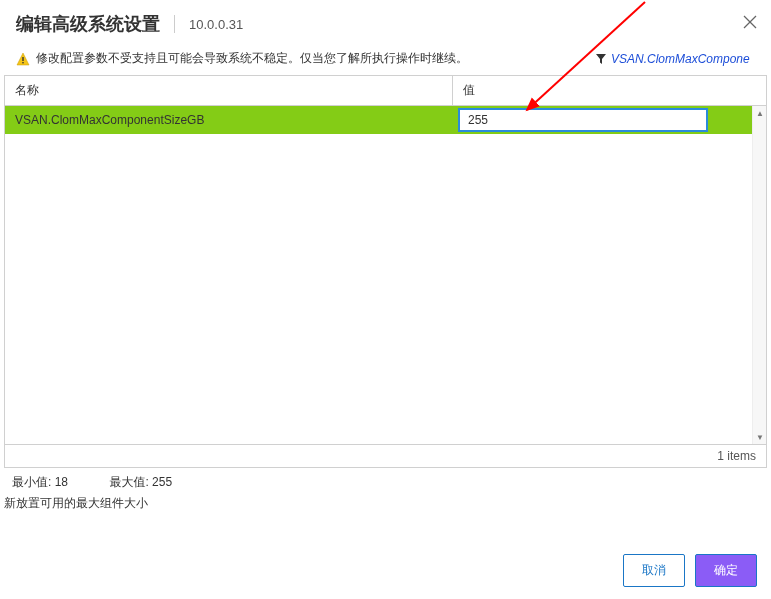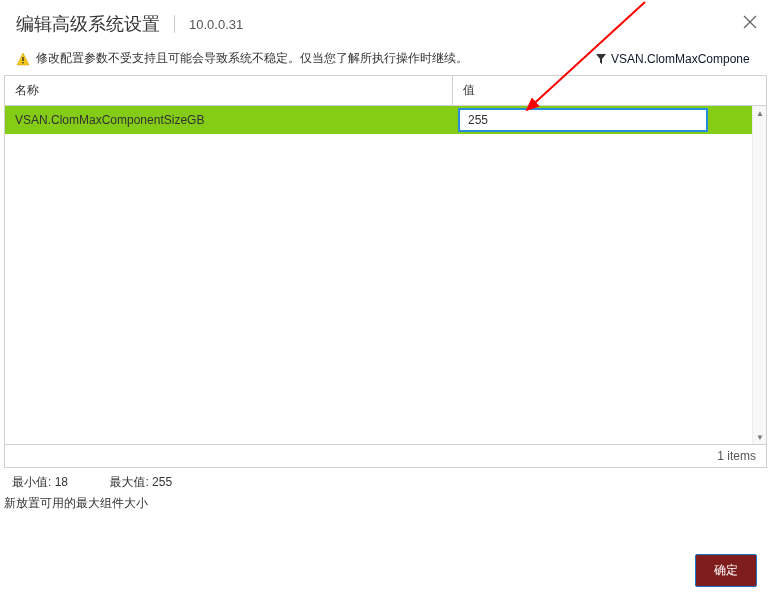--- a/index.html
+++ b/index.html
@@ -14,21 +14,21 @@
     }
     .header {
       display: flex;
       align-items: center;
       padding: 12px 16px 8px 16px;
       position: relative;
     }
     .title {
       font-size: 18px;
       color: #333;
-      font-weight: 400;
+      font-weight: 700;
     }
     .divider {
       width: 1px;
       height: 18px;
       background: #ccc;
       margin: 0 14px;
     }
     .ip {
       font-size: 13px;
       color: #555;
@@ -56,21 +56,22 @@
     .warning-text {
       font-size: 12px;
       color: #333;
       flex: 1;
     }
     .filter-box {
       display: flex;
       align-items: center;
       margin-left: auto;
       width: 160px;
-      color: #0f172a;
+      color: #1d4ed8;
+      font-style: italic;
     }
     .filter-icon {
       width: 12px;
       height: 12px;
       margin-right: 4px;
       flex-shrink: 0;
     }
     .filter-text {
       font-size: 12px;
       white-space: nowrap;
@@ -181,21 +182,21 @@
       cursor: pointer;
       font-family: inherit;
       border-radius: 2px;
     }
     .btn-cancel {
       background: #fff;
       border: 1px solid #1a76c6;
       color: #1a76c6;
     }
     .btn-confirm {
-      background: #7f1d1d;
+      background: #8b5cf6;
       border: 1px solid #1a76c6;
       color: #fff;
     }
     .arrow-annotation {
       position: absolute;
       top: 0;
       left: 495px;
       pointer-events: none;
       z-index: 10;
     }
@@ -262,20 +263,21 @@
     <span>18</span>
   </span>
   <span class="max-label">
     <span>最大值:</span>
     <span>255</span>
   </span>
 </div>
 <div class="desc-row">新放置可用的最大组件大小</div>
 
 <div class="button-row">
+  <button class="btn btn-cancel">取消</button>
   <button class="btn btn-confirm">确定</button>
 </div>
 
 <svg class="arrow-annotation" width="160" height="120">
   <defs>
     <marker id="arrowhead" markerWidth="8" markerHeight="8" refX="6" refY="3" orient="auto">
       <polygon points="0,0 7,3 0,6" fill="#ff0000"></polygon>
     </marker>
   </defs>
   <line x1="150" y1="2" x2="32" y2="110" stroke="#ff0000" stroke-width="2" marker-end="url(#arrowhead)"></line>

